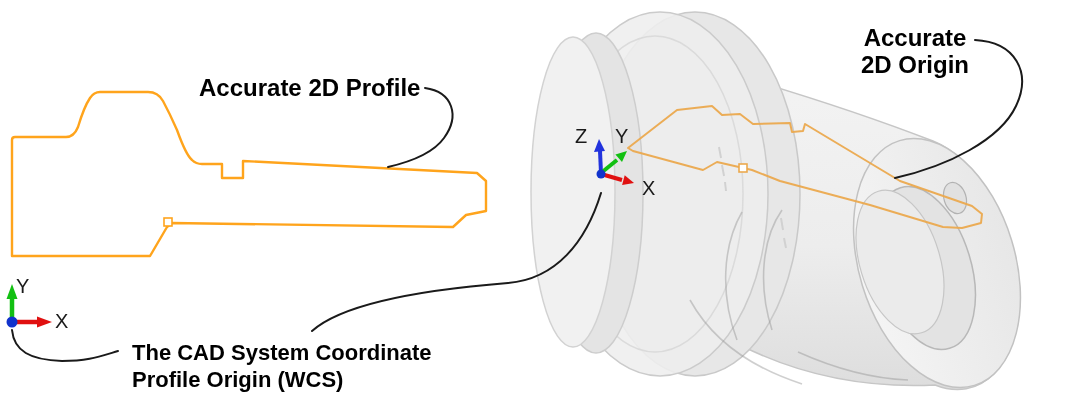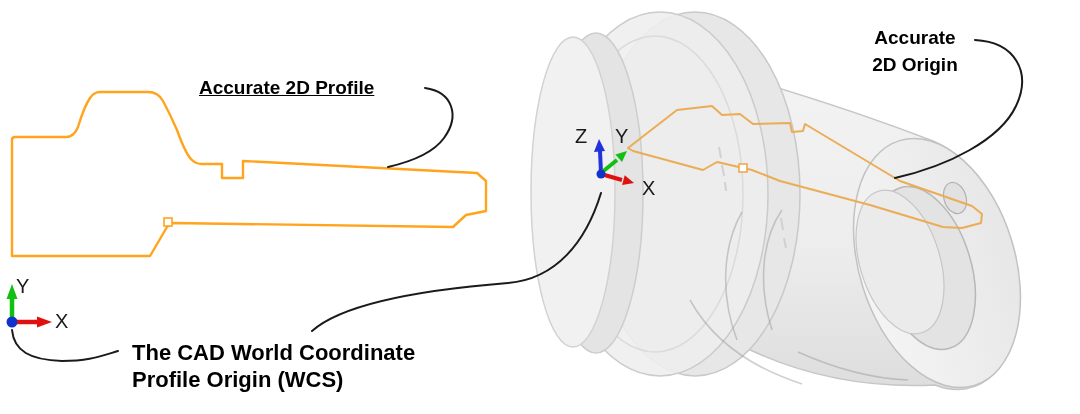--- a/index.html
+++ b/index.html
@@ -2,21 +2,21 @@
 <html><head>
 <meta charset="utf-8">
 <style>
   html,body{margin:0;padding:0;background:#ffffff;}
   #stage{
     position:relative;width:1080px;height:414px;background:#ffffff;
     font-family:"Liberation Sans", sans-serif;overflow:hidden;
   }
   #drawing{position:absolute;left:0;top:0;}
   .callout{
-    position:absolute;color:#000;font-weight:bold;font-size:19px;
+    position:absolute;color:#000;font-weight:bold;font-size:24px;
     line-height:27px;white-space:nowrap;
   }
   .axis-label{
     position:absolute;color:#1a1a1a;font-weight:normal;font-size:20px;
     line-height:20px;white-space:nowrap;
   }
   .center{text-align:center;}
 </style>
 </head>
 <body>
@@ -97,29 +97,29 @@
       <line x1="601" y1="173" x2="600" y2="151" stroke-width="4" stroke="#2233DD"></line>
       <polygon points="599,139 594,152 605,151" fill="#2233DD"></polygon>
       <line x1="601" y1="173" x2="617" y2="160" stroke-width="4" stroke="#12C012"></line>
       <polygon points="627,151 615.4,154.4 622,162" fill="#12C012"></polygon>
       <line x1="601" y1="174" x2="622" y2="180" stroke-width="4" stroke="#E01010"></line>
       <polygon points="634,183 624.7,175.3 622.1,184.9" fill="#E01010"></polygon>
       <circle cx="601" cy="174" r="4.5" fill="#1133CC"></circle>
     </g>
   </svg>
 
-  <div class="callout" style="left:199px;top:74px;text-decoration:underline;">Accurate 2D Profile</div>
+  <div class="callout" style="left:199px;top:74px;">Accurate 2D Profile</div>
 
   <div class="callout center" style="left:852px;top:24px;width:126px;">
     <div>Accurate</div>
     <div>2D Origin</div>
   </div>
 
   <div class="callout" style="left:132px;top:339px;font-size:22px;">
-    <div>The CAD World Coordinate</div>
+    <div>The CAD System Coordinate</div>
     <div>Profile Origin (WCS)</div>
   </div>
 
   <div class="axis-label" style="left:16px;top:276px;">Y</div>
   <div class="axis-label" style="left:55px;top:311px;">X</div>
 
   <div class="axis-label" style="left:575px;top:126px;">Z</div>
   <div class="axis-label" style="left:615px;top:126px;">Y</div>
   <div class="axis-label" style="left:642px;top:178px;">X</div>
 </div>

